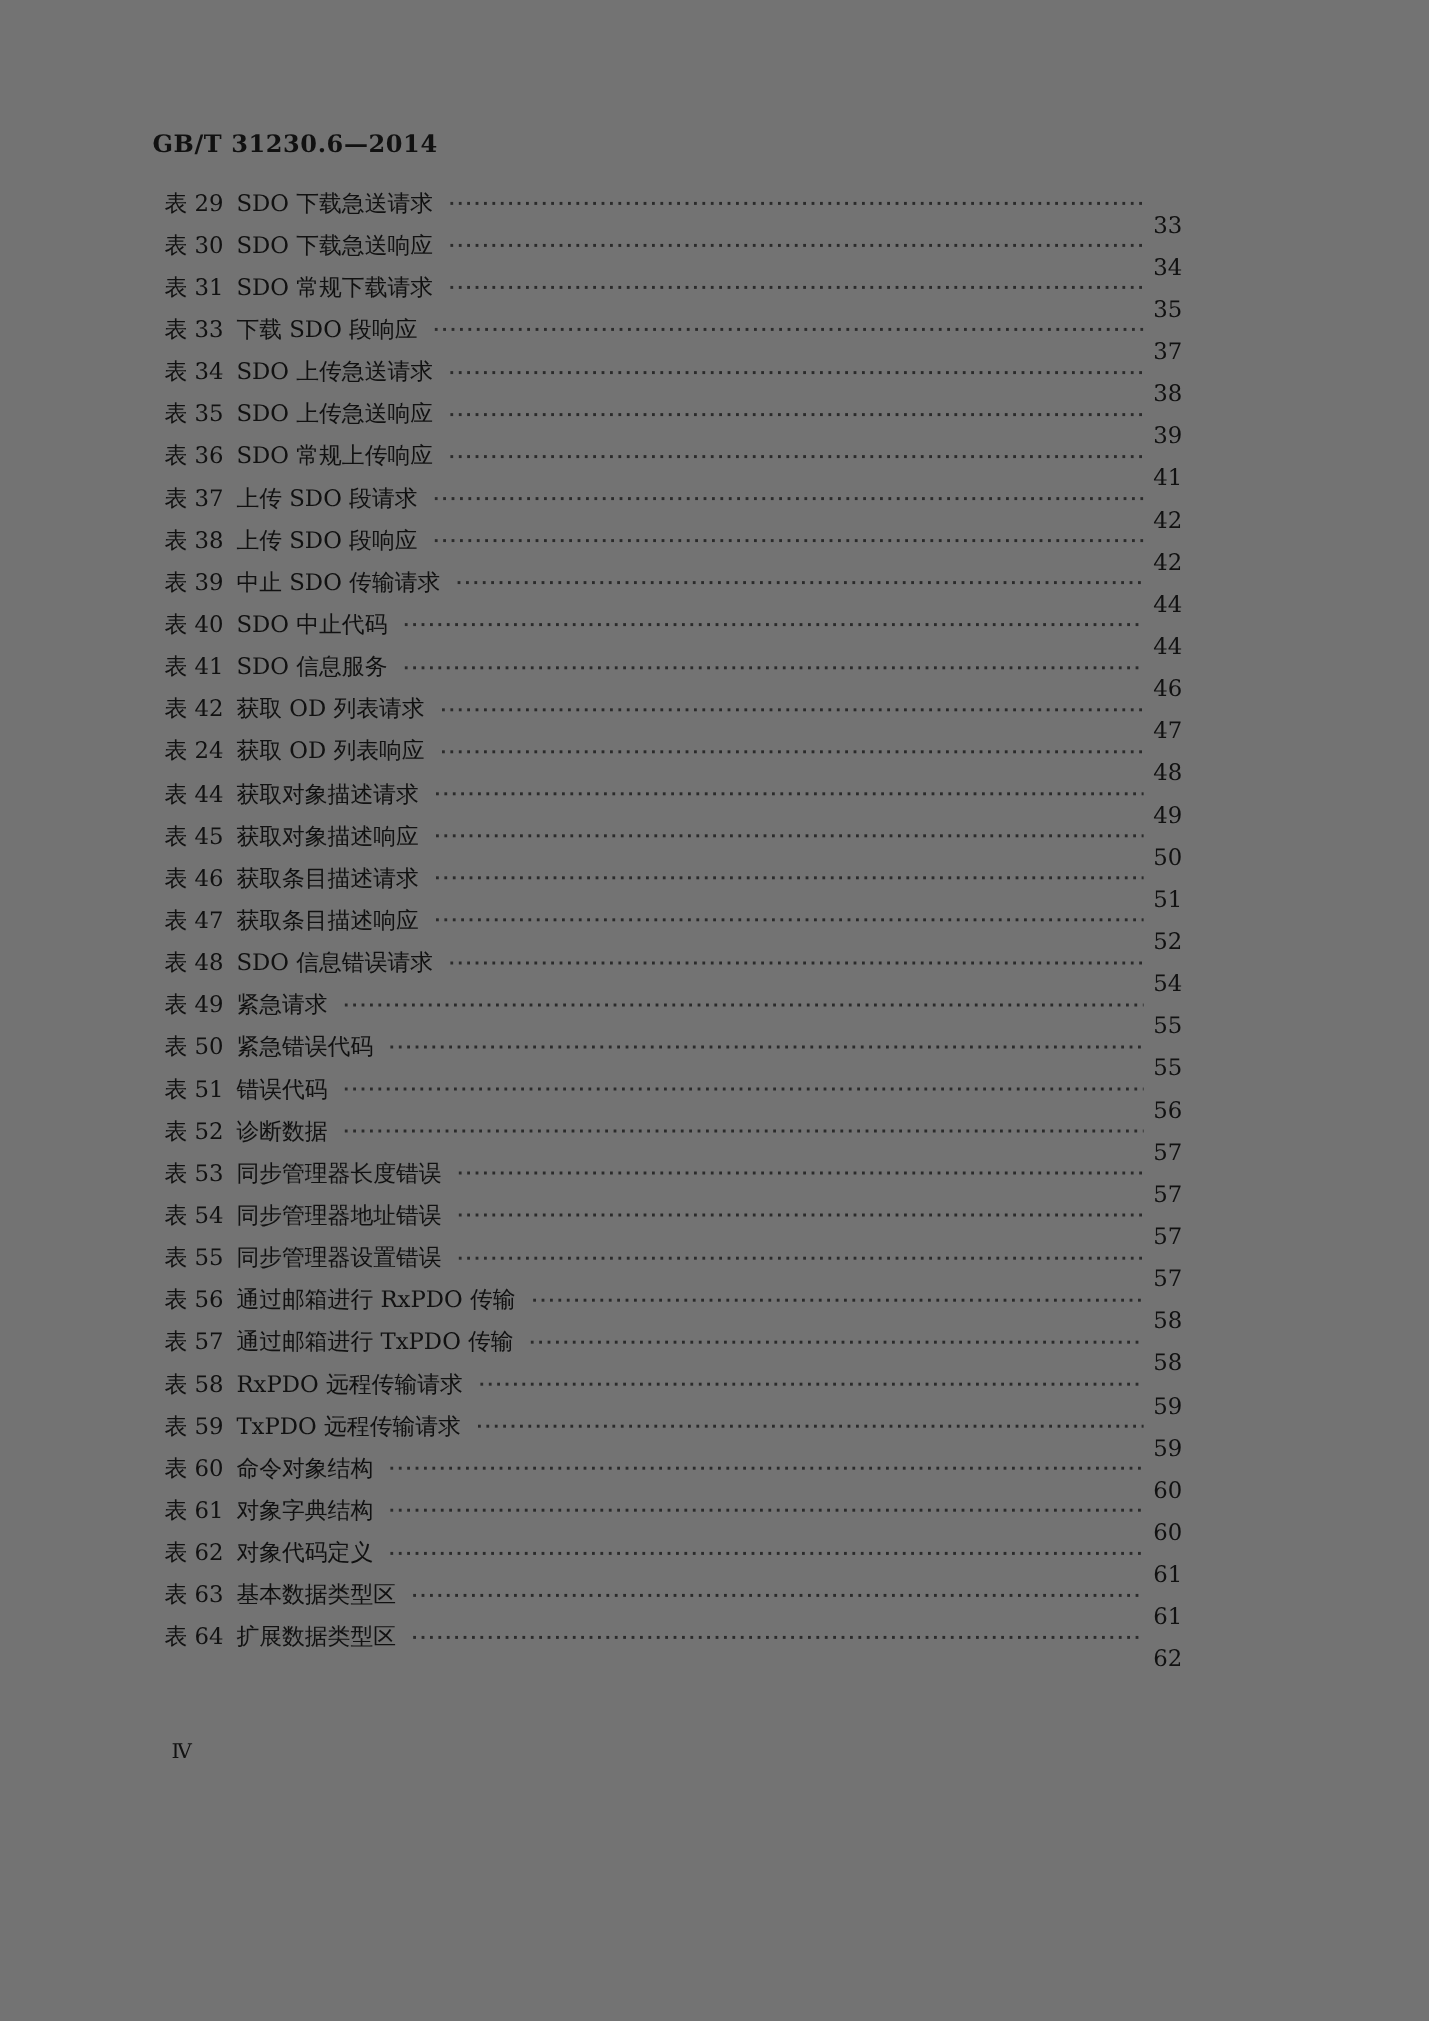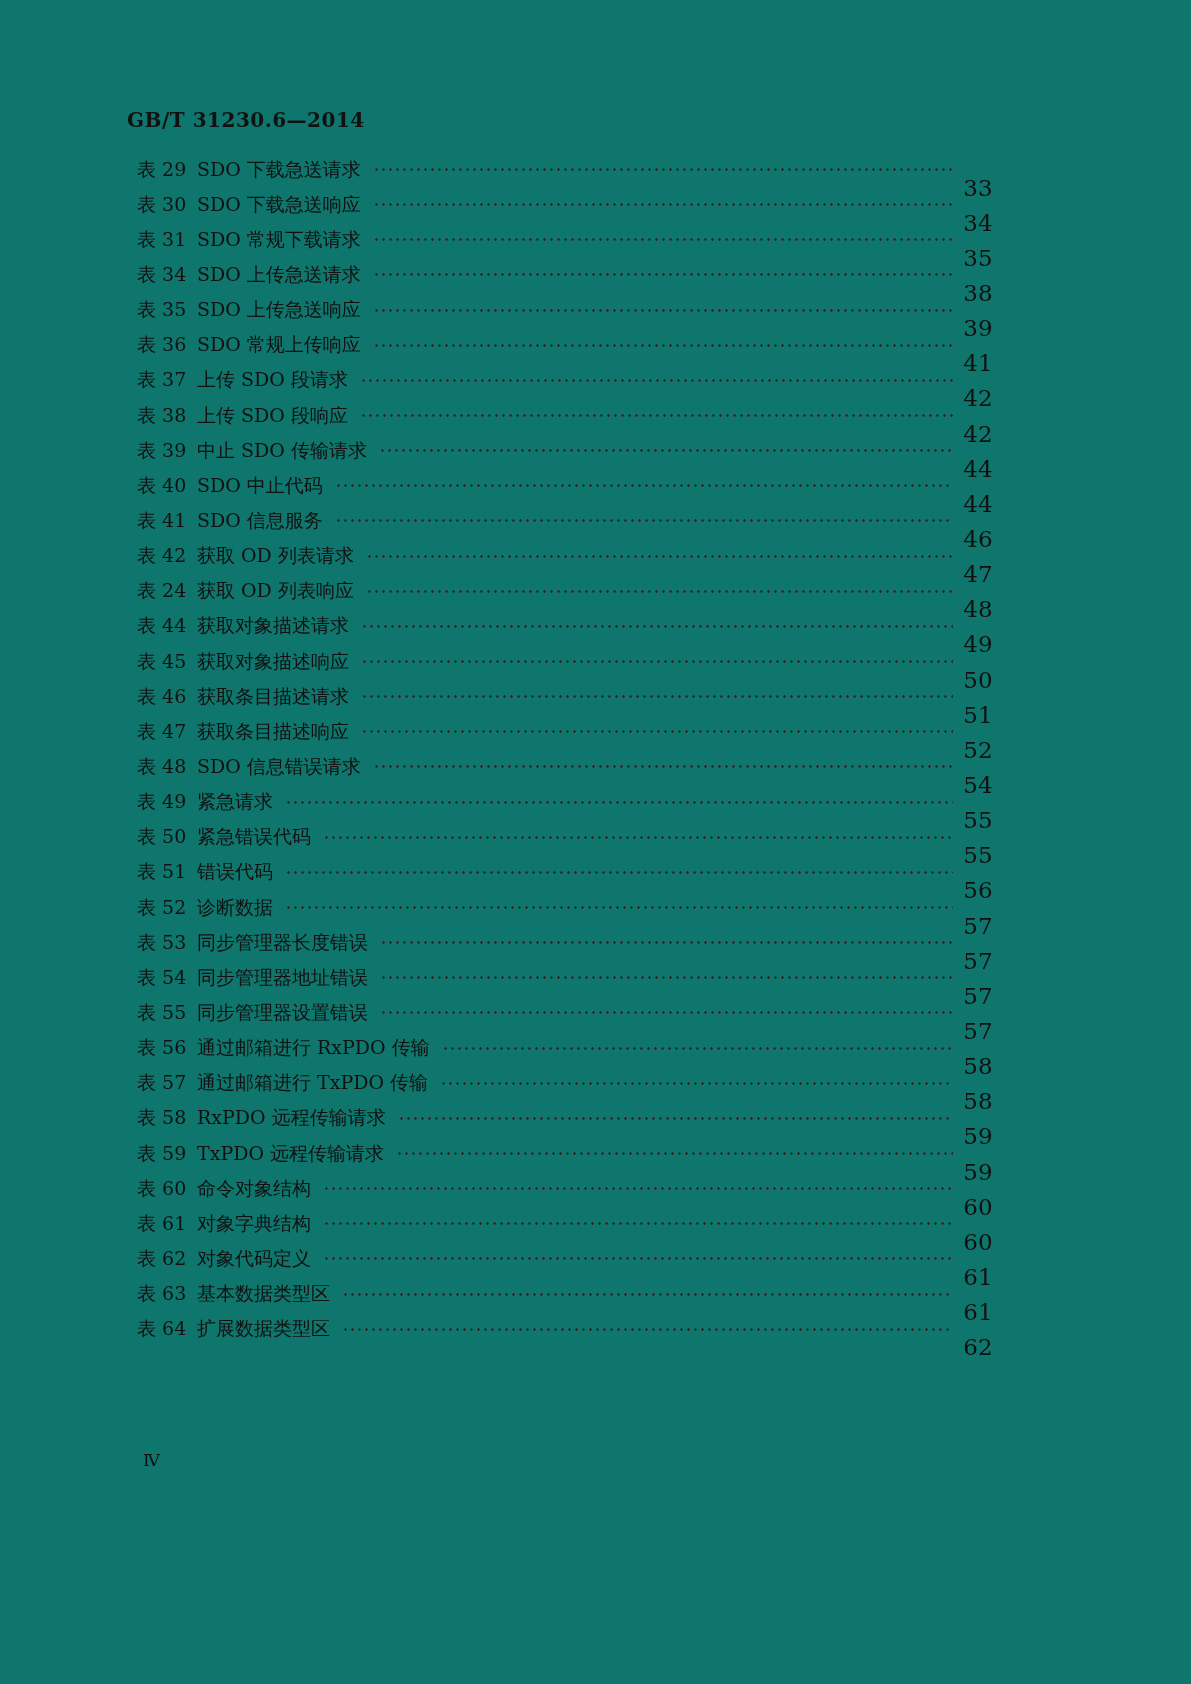--- a/index.html
+++ b/index.html
@@ -6,21 +6,21 @@
     margin: 0;
     padding: 0;
     background: #888;
     font-family: "DejaVu Serif", "Liberation Serif", serif;
   }
   .page {
     position: relative;
     width: 1191px;
     height: 1684px;
     margin: 0 auto;
-    background: #0f766e;
+    background: #737373;
     color: #1a1a1a;
     overflow: hidden;
   }
   .doc-header {
     position: absolute;
     left: 127px;
     top: 108px;
     font-size: 20px;
     font-weight: bold;
     letter-spacing: 0.5px;
@@ -55,22 +55,22 @@
     margin-right: 8px;
     background-image: radial-gradient(circle, #2a2a2a 1.15px, transparent 1.45px);
     background-size: 7px 19px;
     background-repeat: repeat-x;
     background-position: left center;
     min-width: 20px;
   }
   .toc-page {
     flex: 0 0 auto;
     width: 34px;
-    text-align: center;
-    font-size: 23px;
+    text-align: left;
+    font-size: 19px;
     margin-top: 36px;
   }
   .doc-footer {
     position: absolute;
     left: 143px;
     top: 1450px;
     font-size: 17px;
     color: #111;
   }
 </style>
@@ -99,20 +99,26 @@
   </div>
 
   <div class="toc-row">
     <span class="toc-label">表 31</span>
     <span class="toc-title">SDO 常规下载请求</span>
     <span class="dots"></span>
     <span class="toc-page">35</span>
   </div>
 
 
+  <div class="toc-row">
+    <span class="toc-label">表 33</span>
+    <span class="toc-title">下载 SDO 段响应</span>
+    <span class="dots"></span>
+    <span class="toc-page">37</span>
+  </div>
 
   <div class="toc-row">
     <span class="toc-label">表 34</span>
     <span class="toc-title">SDO 上传急送请求</span>
     <span class="dots"></span>
     <span class="toc-page">38</span>
   </div>
 
   <div class="toc-row">
     <span class="toc-label">表 35</span>

